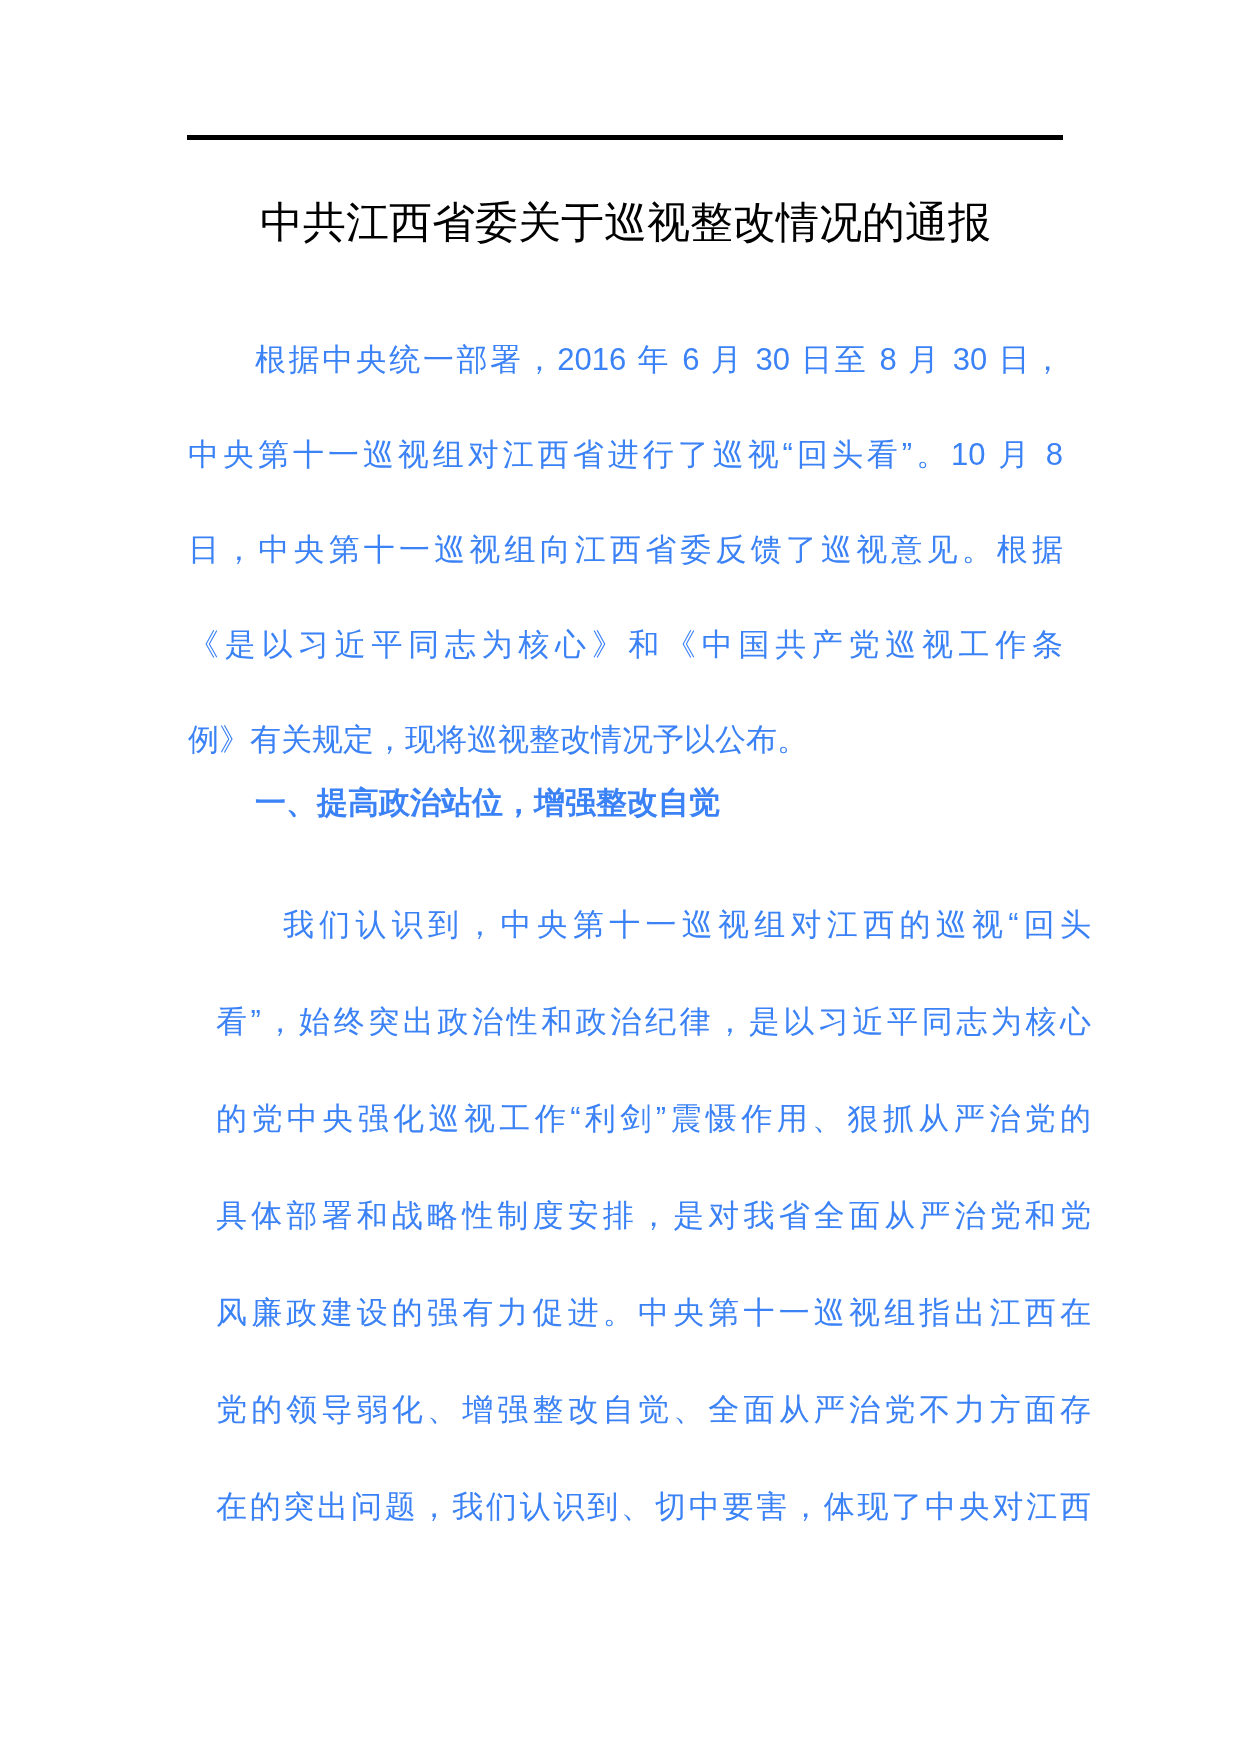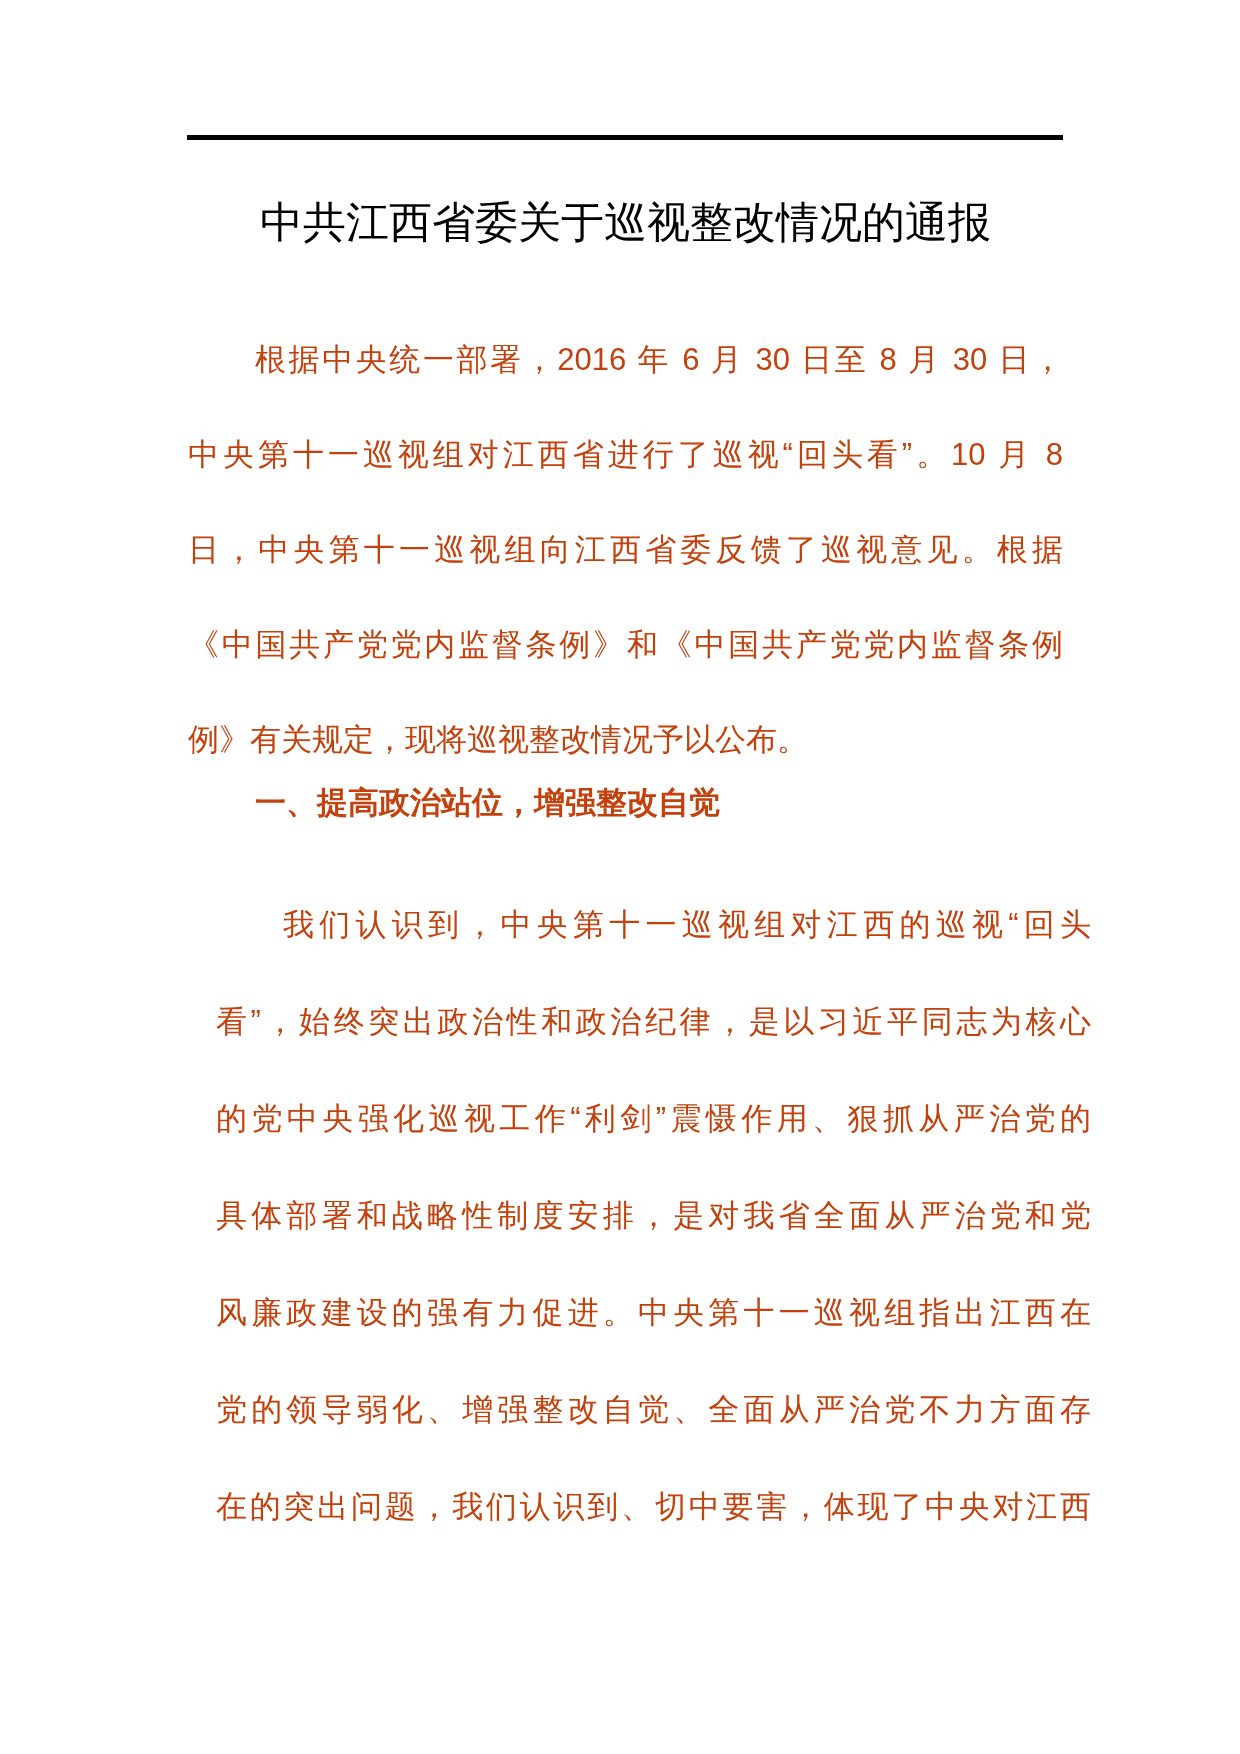--- a/index.html
+++ b/index.html
@@ -32,21 +32,21 @@
     line-height: 60px;
     text-align: center;
     color: #000000;
     white-space: nowrap;
   }
   .para {
     position: absolute;
     left: 188px;
     width: 875px;
     font-size: 31px;
-    color: #c2410c;
+    color: #3b82f6;
   }
   .para-1 { top: 312px; }
   .heading-1 { top: 755px; }
   .para-2 { top: 876px; margin-left: 28px; }
   .line {
     height: 95px;
     line-height: 95px;
     text-align: justify;
     text-align-last: justify;
   }
@@ -74,21 +74,21 @@
 <div class="page">
 
   <div class="header-rule"></div>
 
   <div class="doc-title">中共江西省委关于巡视整改情况的通报</div>
 
   <div class="para para-1">
     <div class="line first-line">根据中央统一部署，2016 年 6 月 30 日至 8 月 30 日，</div>
     <div class="line">中央第十一巡视组对江西省进行了巡视“回头看”。10 月 8</div>
     <div class="line">日，中央第十一巡视组向江西省委反馈了巡视意见。根据</div>
-    <div class="line">《中国共产党党内监督条例》和《中国共产党党内监督条例</div>
+    <div class="line">《是以习近平同志为核心》和《中国共产党巡视工作条</div>
     <div class="line para-end">例》有关规定，现将巡视整改情况予以公布。</div>
   </div>
 
   <div class="para heading-1">
     <div class="heading-line">一、提高政治站位，增强整改自觉</div>
   </div>
 
   <div class="para para-2">
     <div class="line first-line">我们认识到，中央第十一巡视组对江西的巡视“回头</div>
     <div class="line">看”，始终突出政治性和政治纪律，是以习近平同志为核心</div>

